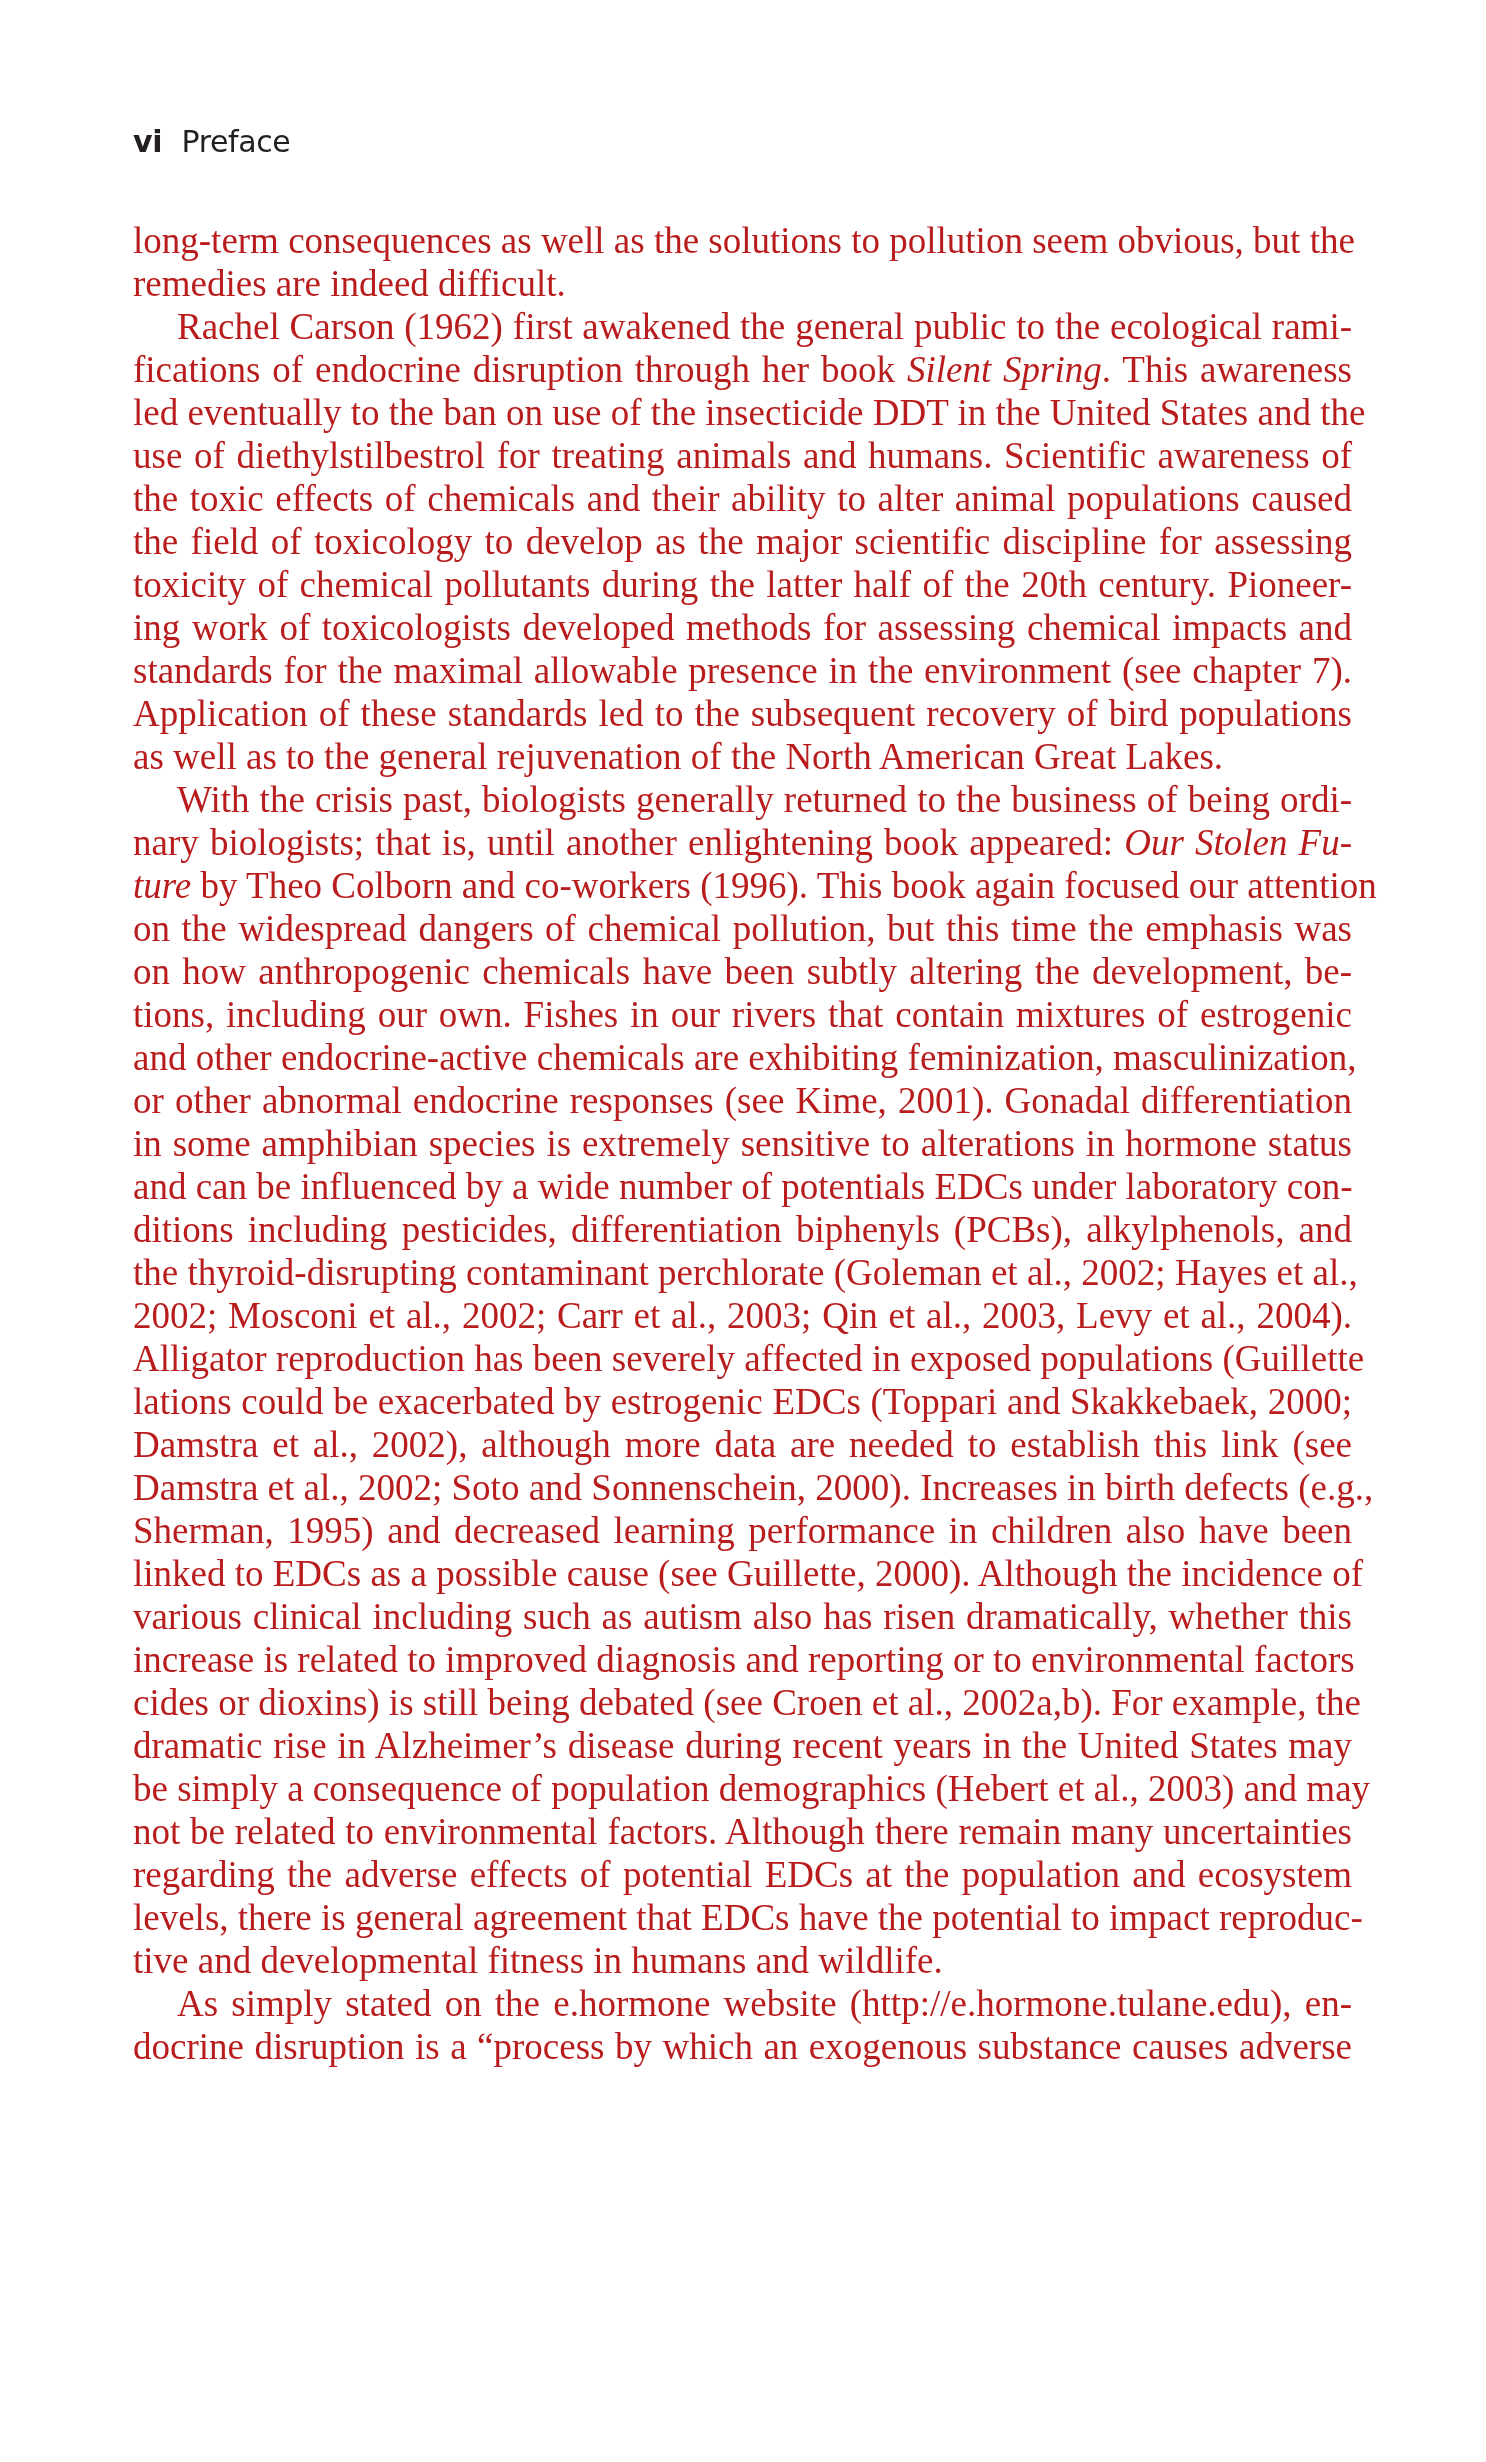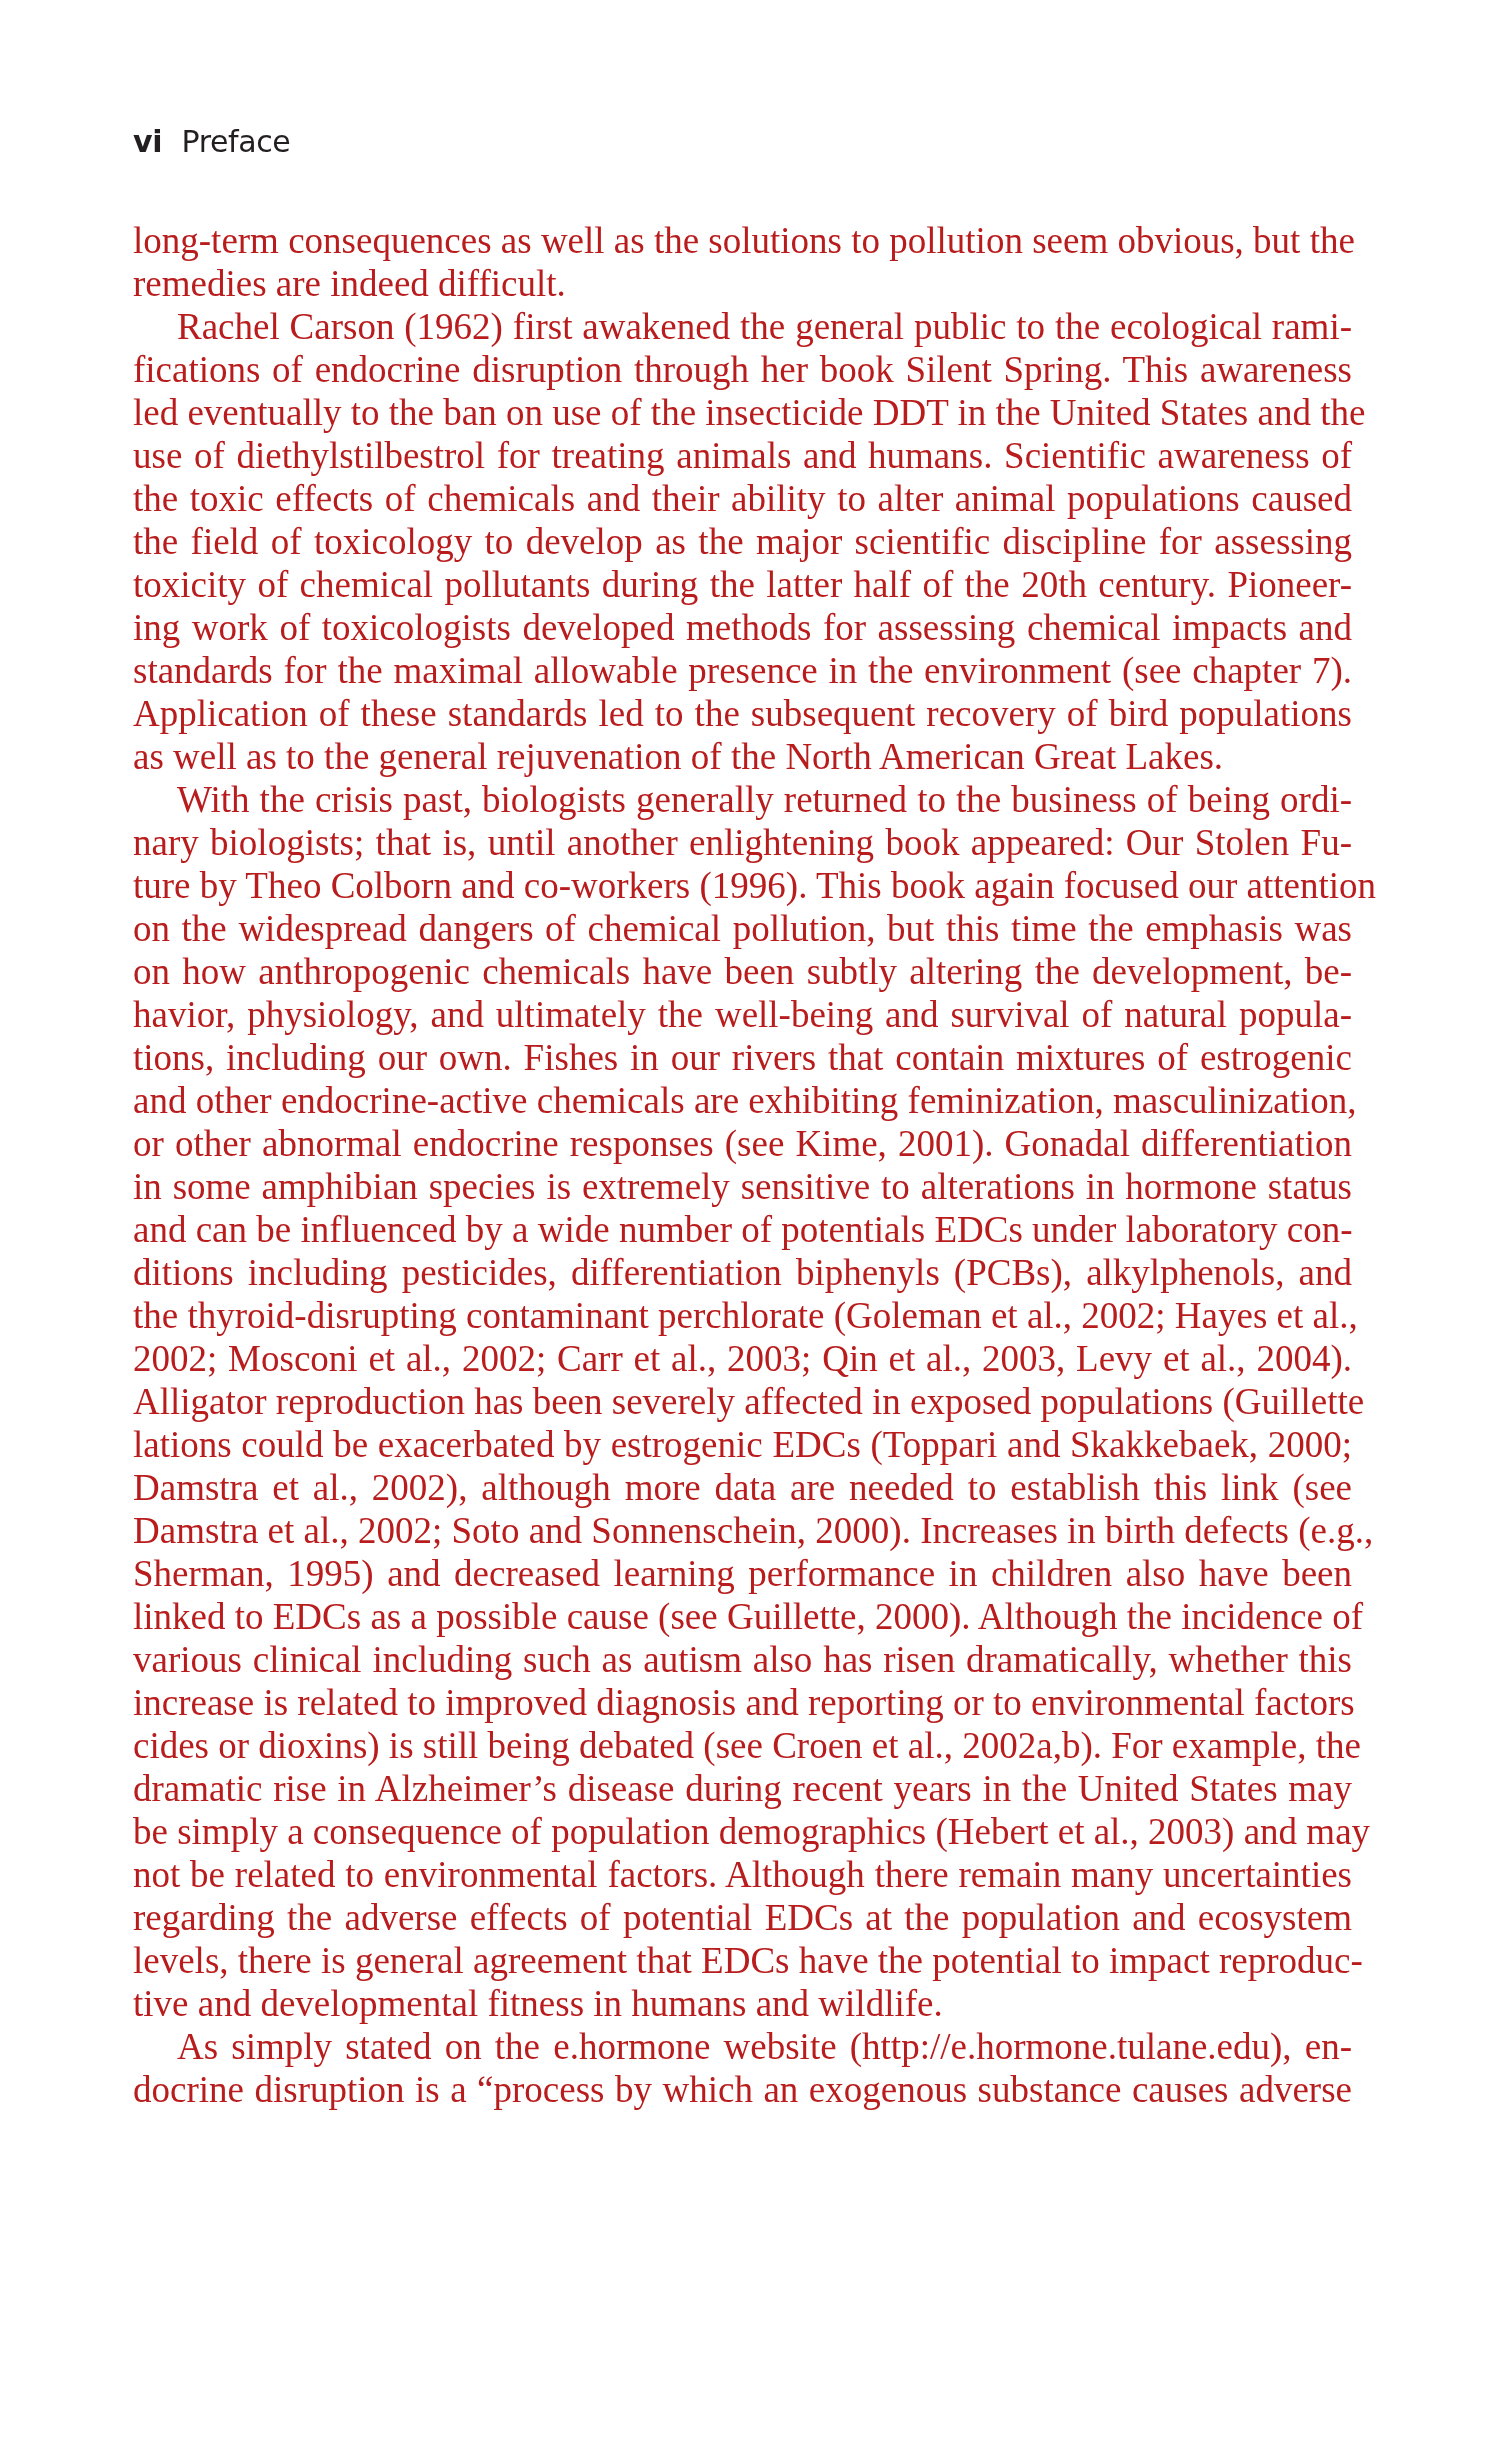--- a/index.html
+++ b/index.html
@@ -13,21 +13,21 @@
   }
   .running-head .folio { font-weight: bold; margin-right: 19.5px; }
   .body-text {
     position: absolute; left: 133px; top: 219px; width: 1219px;
     font-family: "Liberation Serif", "DejaVu Serif", serif;
     font-size: 37px; line-height: 43px; color: #b91c1c;
   }
   .line { display: block; height: 43px; white-space: nowrap; text-align: justify; text-align-last: justify; }
   .line.last { text-align-last: left; }
   .line.indent { padding-left: 44px; }
-  .line span.i { }
+  .line span.i { font-style: italic; }
 </style>
 </head>
 <body>
 
 <div class="page">
   <div class="running-head">
     <span class="folio">vi</span><span class="title">Preface</span>
   </div>
   <div class="body-text" id="body-text">
       <div>
@@ -46,21 +46,20 @@
         <span class="line">standards for the maximal allowable presence in the environment (see chapter 7).</span>
         <span class="line">Application of these standards led to the subsequent recovery of bird populations</span>
         <span class="line last">as well as to the general rejuvenation of the North American Great Lakes.</span>
       </div>
       <div>
         <span class="line indent">With the crisis past, biologists generally returned to the business of being ordi-</span>
         <span class="line">nary biologists; that is, until another enlightening book appeared: <span class="i">Our Stolen Fu-</span></span>
         <span class="line"><span class="i">ture</span> by Theo Colborn and co-workers (1996). This book again focused our attention</span>
         <span class="line">on the widespread dangers of chemical pollution, but this time the emphasis was</span>
         <span class="line">on how anthropogenic chemicals have been subtly altering the development, be-</span>
-        <span class="line">havior, physiology, and ultimately the well-being and survival of natural popula-</span>
         <span class="line">tions, including our own. Fishes in our rivers that contain mixtures of estrogenic</span>
         <span class="line">and other endocrine-active chemicals are exhibiting feminization, masculinization,</span>
         <span class="line">or other abnormal endocrine responses (see Kime, 2001). Gonadal differentiation</span>
         <span class="line">in some amphibian species is extremely sensitive to alterations in hormone status</span>
         <span class="line">and can be influenced by a wide number of potentials EDCs under laboratory con-</span>
         <span class="line">ditions including pesticides, differentiation biphenyls (PCBs), alkylphenols, and</span>
         <span class="line">the thyroid-disrupting contaminant perchlorate (Goleman et al., 2002; Hayes et al.,</span>
         <span class="line">2002; Mosconi et al., 2002; Carr et al., 2003; Qin et al., 2003, Levy et al., 2004).</span>
         <span class="line">Alligator reproduction has been severely affected in exposed populations (Guillette</span>
         <span class="line">lations could be exacerbated by estrogenic EDCs (Toppari and Skakkebaek, 2000;</span>

